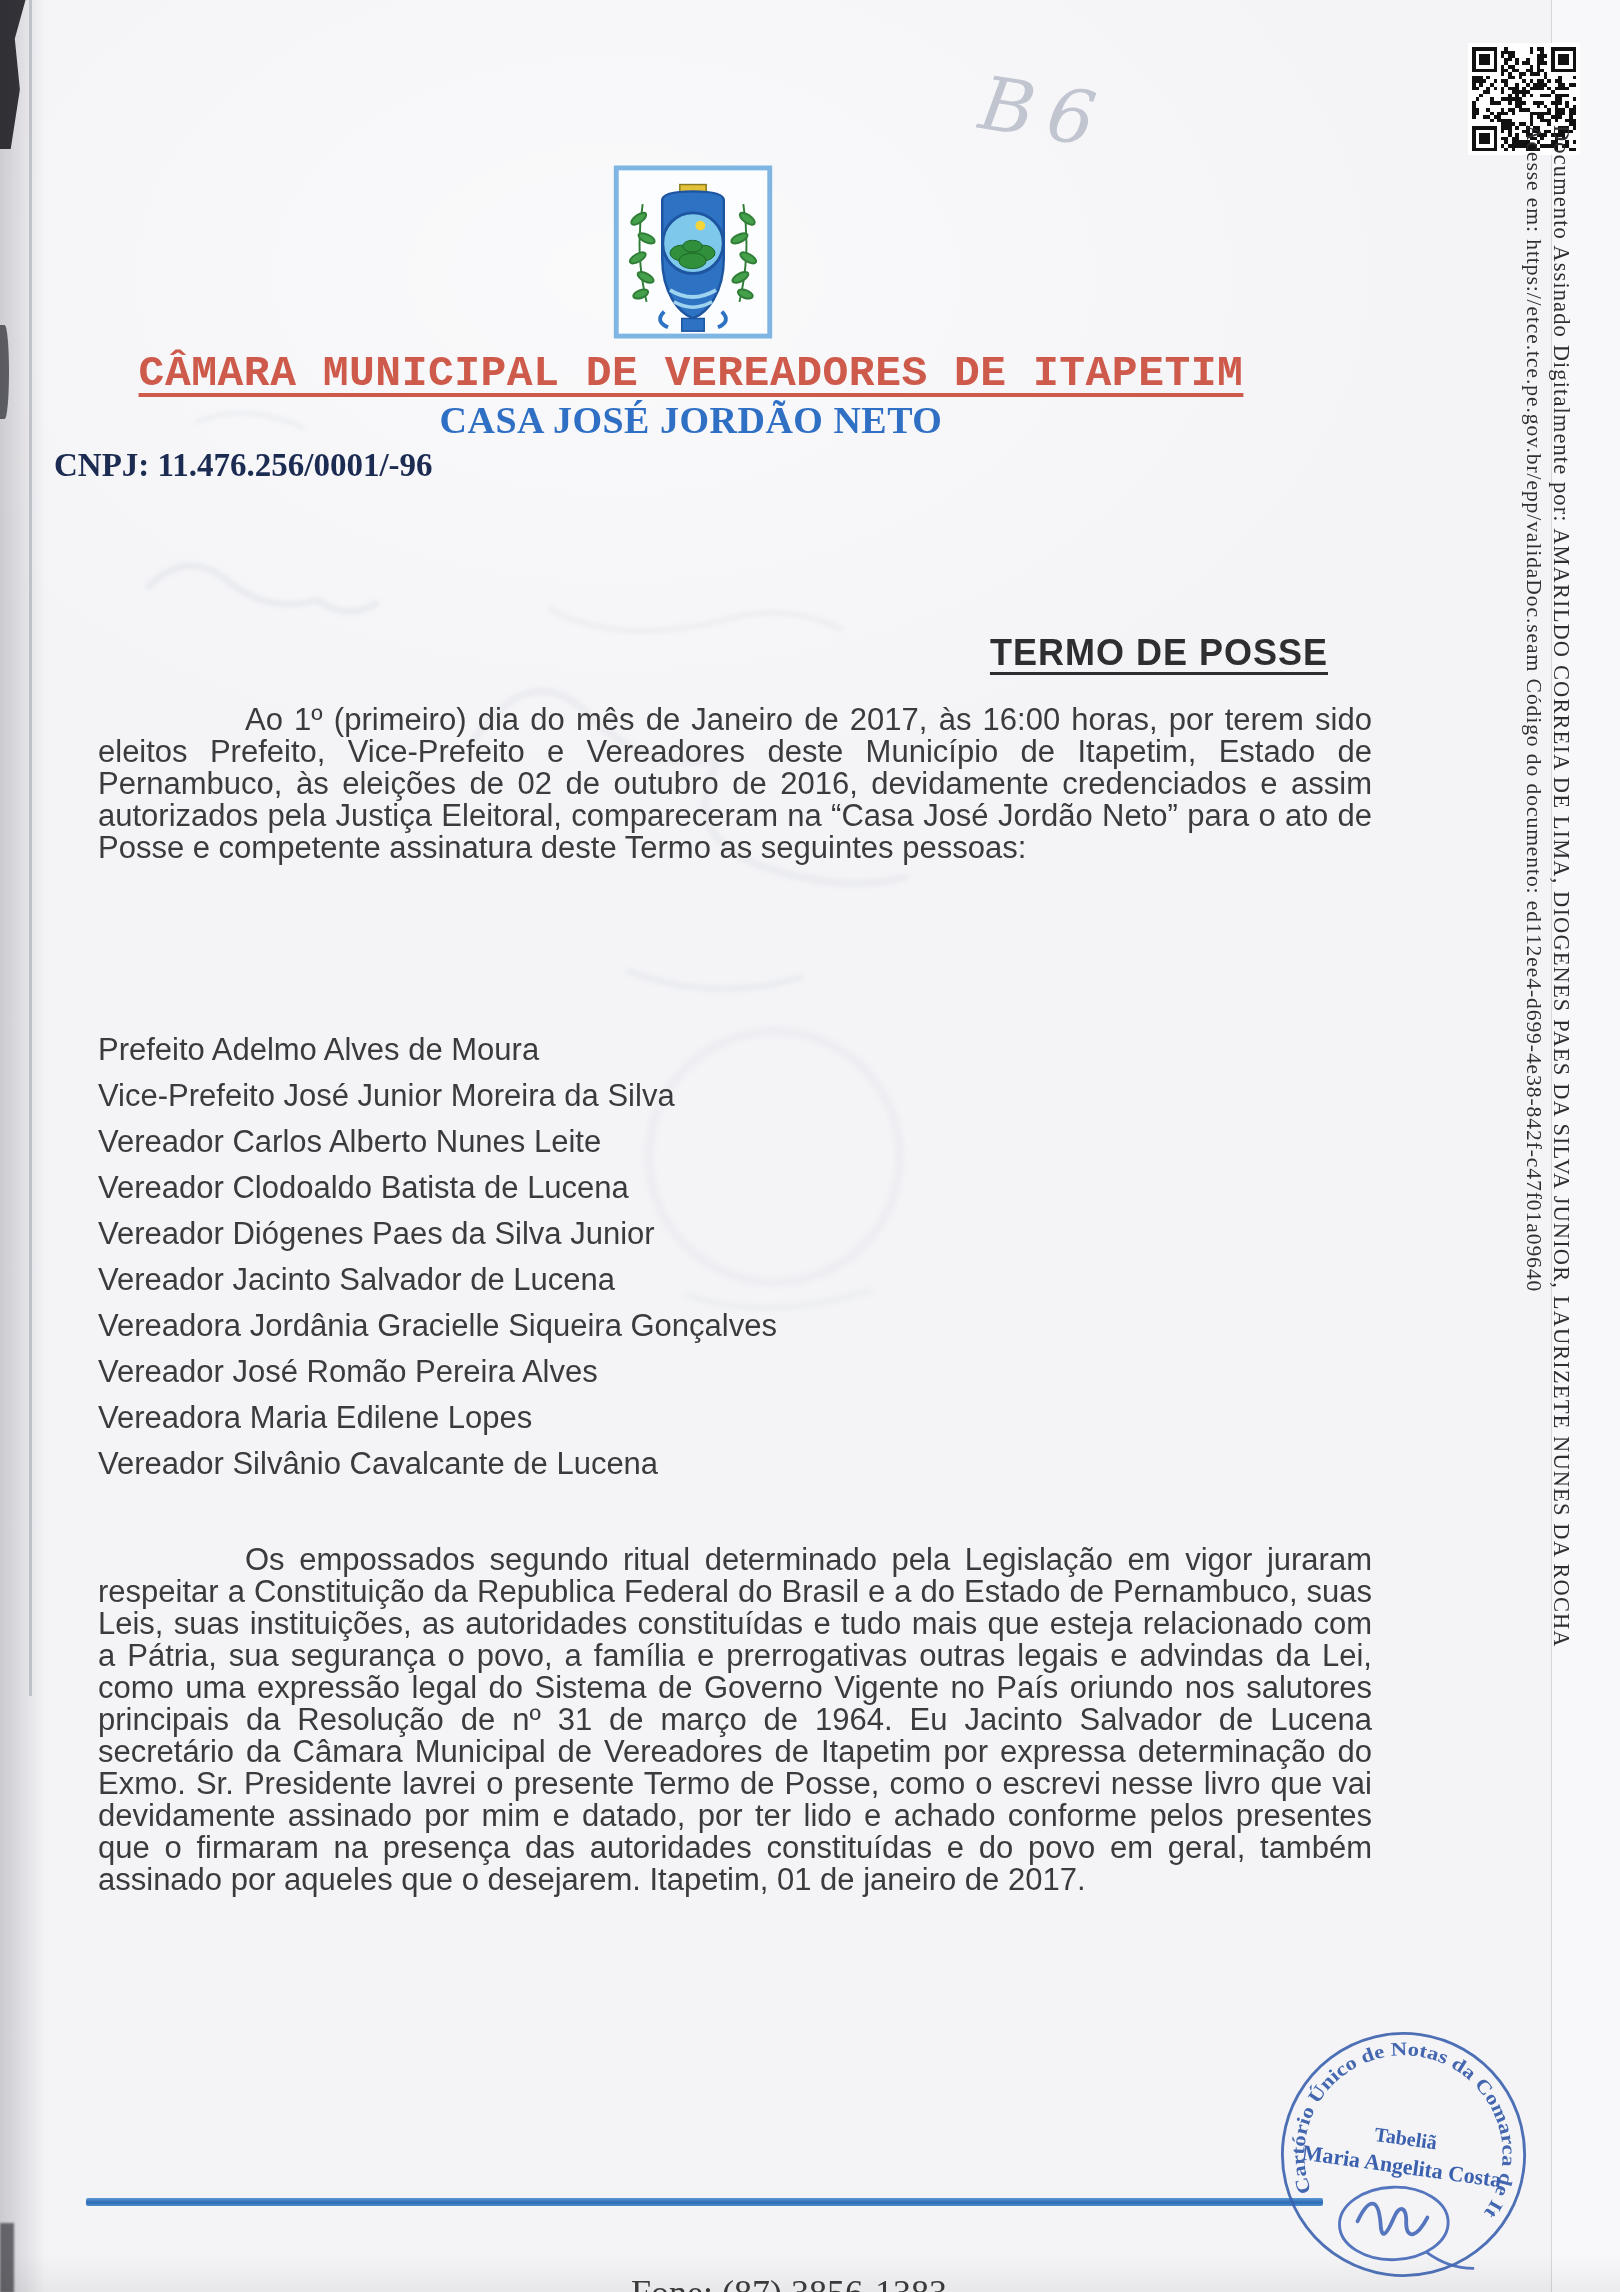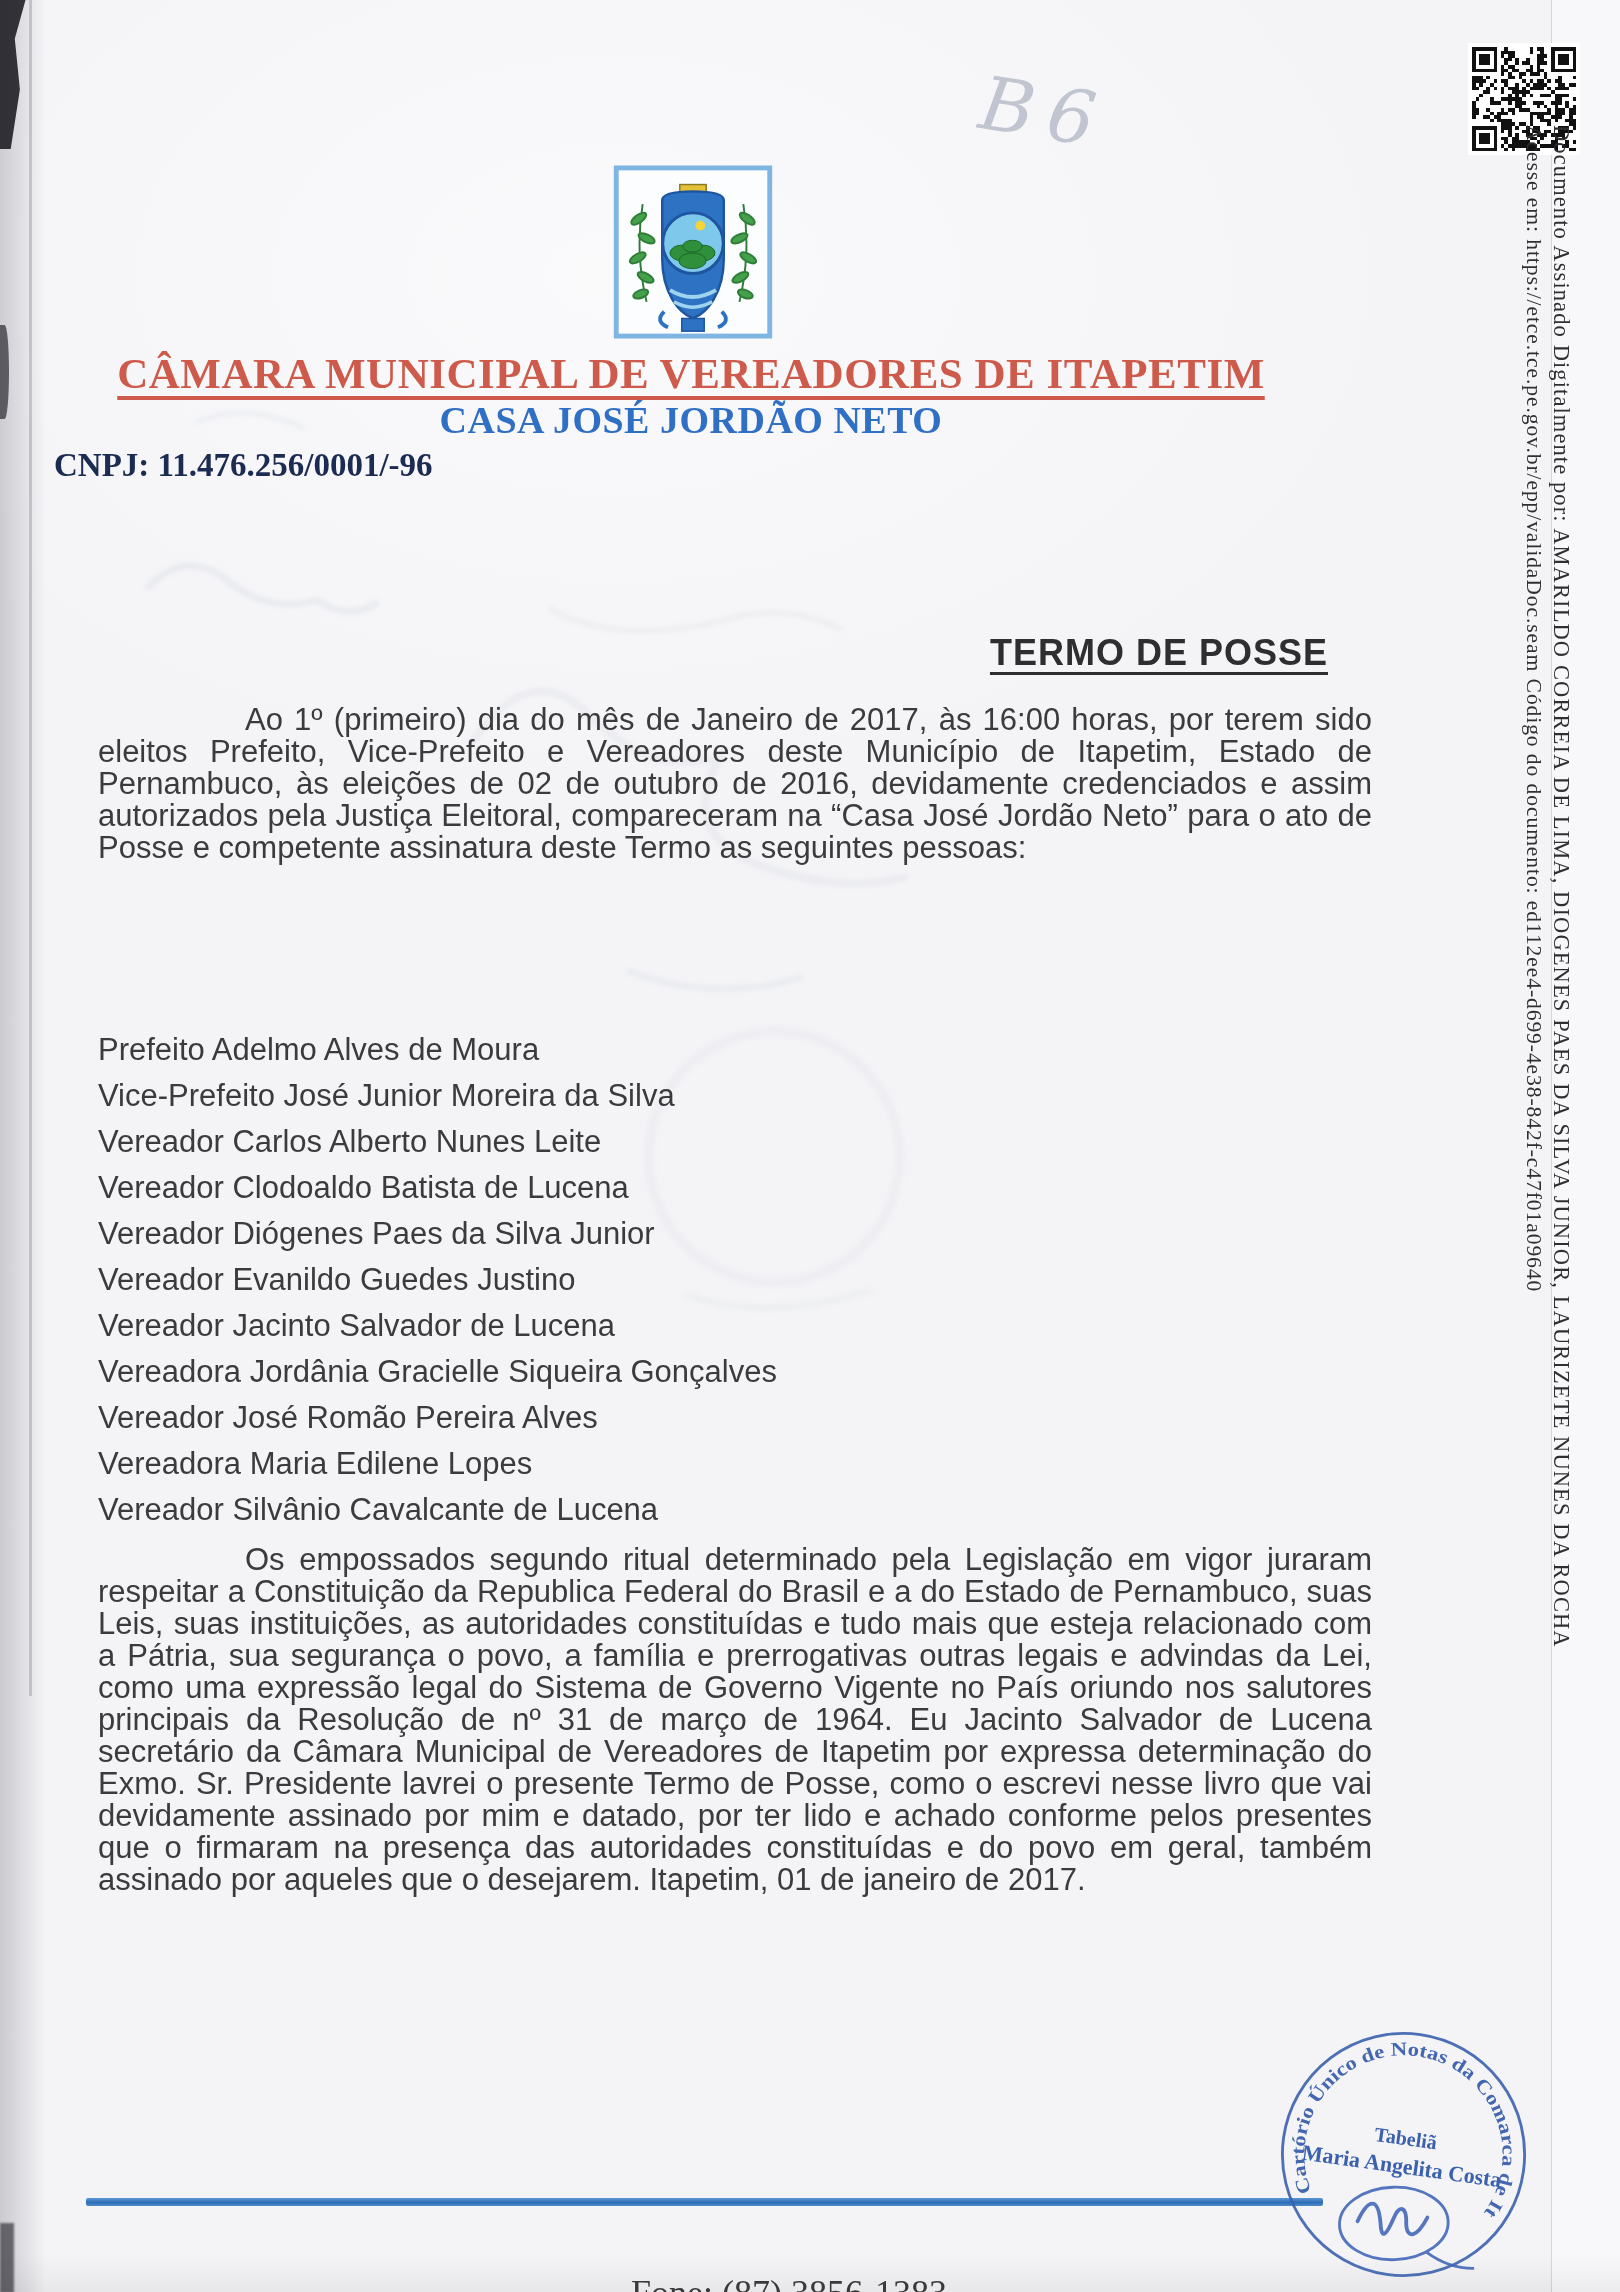--- a/index.html
+++ b/index.html
@@ -28,21 +28,21 @@
   .right-strip{left:1551px;top:0;width:70px;height:100%;background:#f8f8fb;
     border-left:1px solid rgba(150,150,160,.35);}
   .bottom-shade{left:0;top:2254px;width:100%;height:38px;
     background:linear-gradient(180deg,rgba(0,0,0,0),rgba(0,0,0,.05));}
 
   
   .hand-mark{left:980px;top:69px;font-family:"DejaVu Serif",serif;font-style:italic;
     font-size:74px;color:#b3b9c6;opacity:.8;transform:rotate(9deg);letter-spacing:13.7px;}
   .emblem{left:613px;top:165px;width:160px;height:174px;}
   .org-line{left:54px;top:349px;width:1274px;text-align:center;
-    font-family:Liberation Serif, serif;font-weight:bold;font-size:43px;color:#cd5a4a;
+    font-family:Liberation Mono, monospace;font-weight:bold;font-size:43px;color:#cd5a4a;
     letter-spacing:0.5px;
     text-decoration:underline;text-decoration-thickness:3.9px;text-underline-offset:7.8px;}
   .house-line{left:54px;top:398px;width:1274px;text-align:center;
     font-family:"Liberation Serif",serif;font-weight:bold;font-size:38px;color:#2f6fc4;letter-spacing:0.5px;}
   .cnpj-line{left:54px;top:447px;width:1274px;
     font-family:"Liberation Serif",serif;font-weight:bold;font-size:33px;color:#1c2b52;}
 
   
   .doc-title{left:54px;top:632px;width:1274px;text-align:right;
     font-weight:bold;font-size:36px;color:#2e2e30;letter-spacing:1px;
@@ -144,21 +144,20 @@
 
   <div class="abs doc-title">TERMO DE POSSE</div>
   <div class="abs para para1">Ao 1º (primeiro) dia do mês de Janeiro de 2017, às 16:00 horas, por terem sido eleitos Prefeito, Vice-Prefeito e Vereadores deste Município de Itapetim, Estado de Pernambuco, às eleições de 02 de outubro de 2016, devidamente credenciados e assim autorizados pela Justiça Eleitoral, compareceram na “Casa José Jordão Neto” para o ato de Posse e competente assinatura deste Termo as seguintes pessoas:</div>
 
   <div class="abs officials">
     <div>Prefeito Adelmo Alves de Moura</div>
     <div>Vice-Prefeito José Junior Moreira da Silva</div>
     <div>Vereador Carlos Alberto Nunes Leite</div>
     <div>Vereador Clodoaldo Batista de Lucena</div>
     <div>Vereador Diógenes Paes da Silva Junior</div>
-    <div>Vereador Evanildo Guedes Justino</div>
     <div>Vereador Jacinto Salvador de Lucena</div>
     <div>Vereadora Jordânia Gracielle Siqueira Gonçalves</div>
     <div>Vereador José Romão Pereira Alves</div>
     <div>Vereadora Maria Edilene Lopes</div>
     <div>Vereador Silvânio Cavalcante de Lucena</div>
   </div>
 
   <div class="abs para para2">Os empossados segundo ritual determinado pela Legislação em vigor juraram respeitar a Constituição da Republica Federal do Brasil e a do Estado de Pernambuco, suas Leis, suas instituições, as autoridades constituídas e tudo mais que esteja relacionado com a Pátria, sua segurança o povo, a família e prerrogativas outras legais e advindas da Lei, como uma expressão legal do Sistema de Governo Vigente no País oriundo nos salutores principais da Resolução de nº 31 de março de 1964. Eu Jacinto Salvador de Lucena secretário da Câmara Municipal de Vereadores de Itapetim por expressa determinação do Exmo. Sr. Presidente lavrei o presente Termo de Posse, como o escrevi nesse livro que vai devidamente assinado por mim e datado, por ter lido e achado conforme pelos presentes que o firmaram na presença das autoridades constituídas e do povo em geral, também assinado por aqueles que o desejarem. Itapetim, 01 de janeiro de 2017.</div>
 
   <div class="abs qr">

